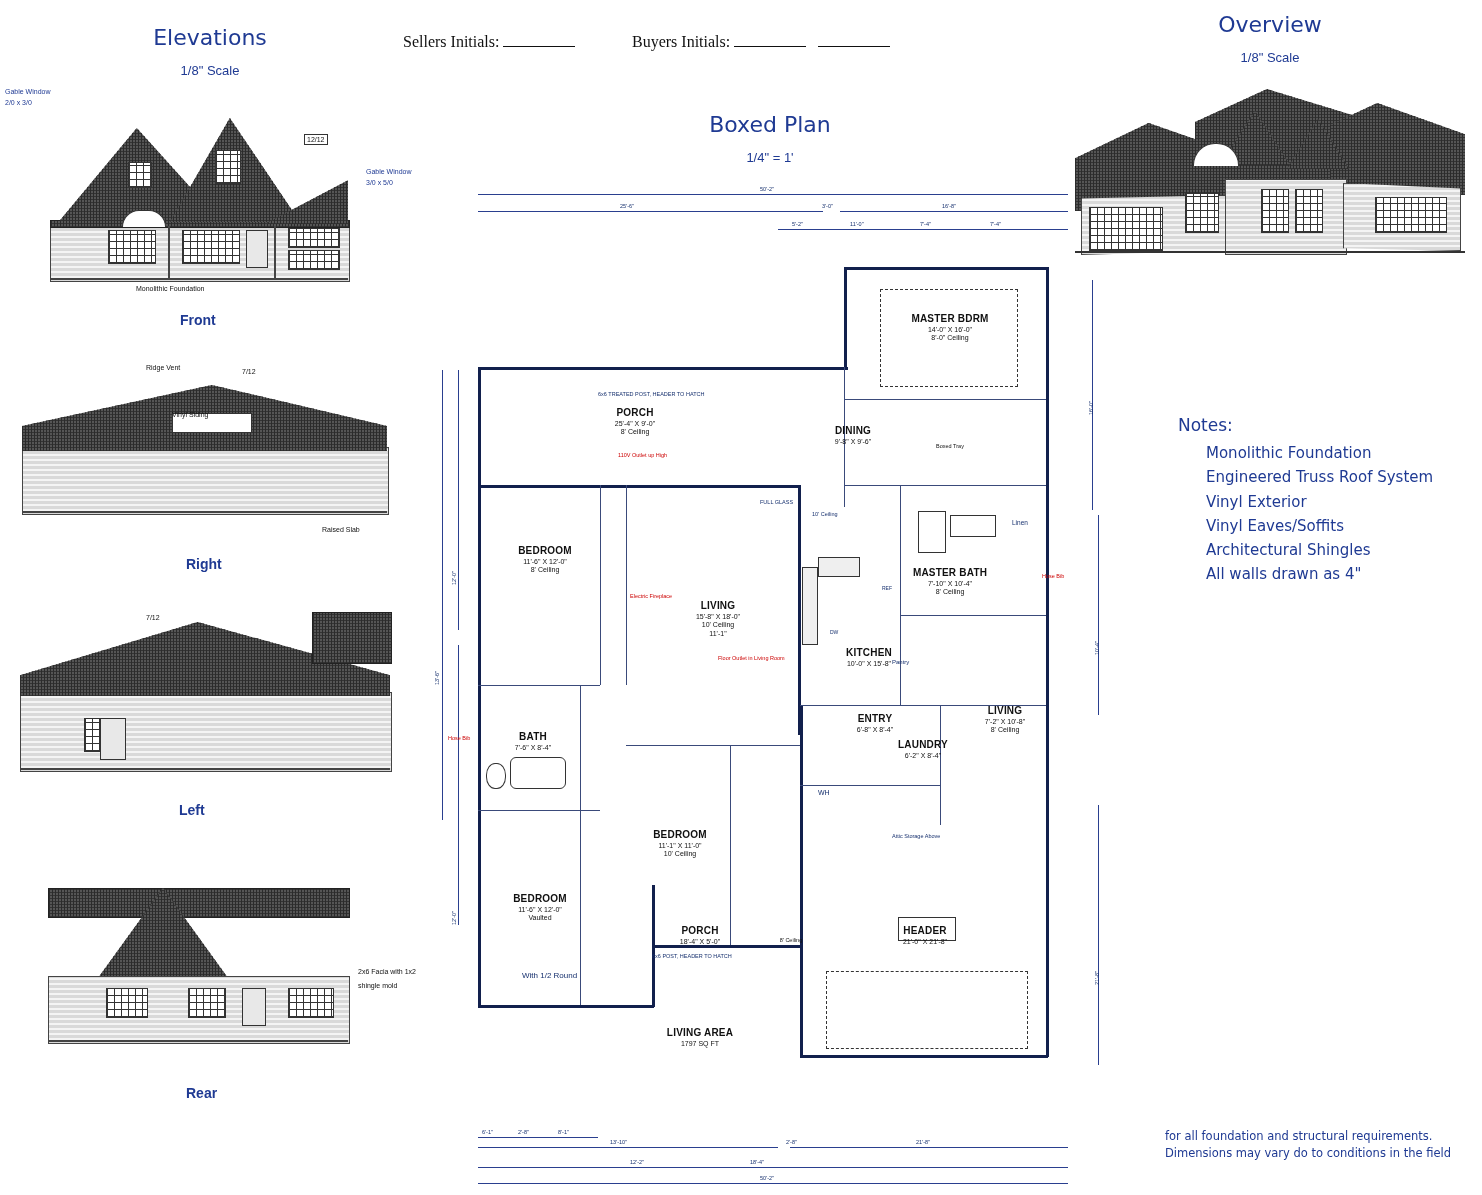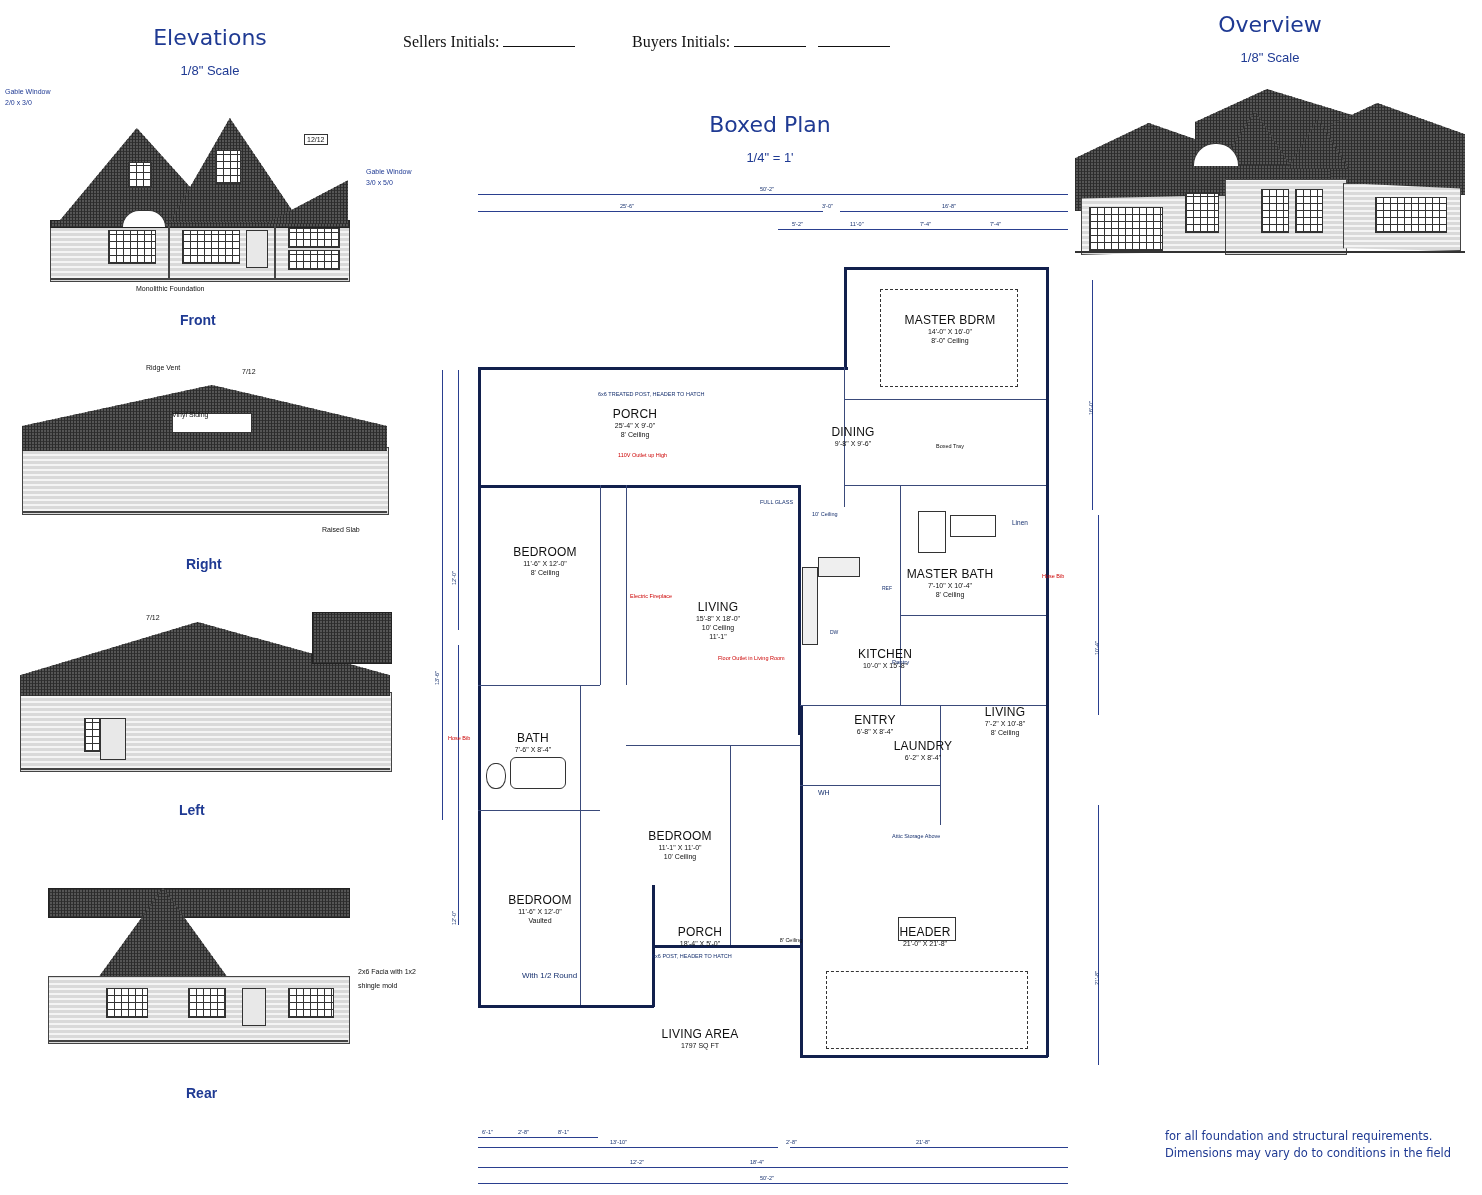--- a/index.html
+++ b/index.html
@@ -47,21 +47,21 @@
   
   .fp{position:absolute;left:430px;top:185px;width:680px;height:1010px;}
   .wallv{position:absolute;background:#12204d;width:3px;}
   .wallh{position:absolute;background:#12204d;height:3px;}
   .thin-v{position:absolute;background:#3a4a7a;width:1px;}
   .thin-h{position:absolute;background:#3a4a7a;height:1px;}
   .dimline{position:absolute;background:#2a3f8f;height:1px;}
   .dimline-v{position:absolute;background:#2a3f8f;width:1px;}
   .dimtxt{position:absolute;font-size:5.5px;color:#16306e;white-space:nowrap;}
   .rmlabel{position:absolute;text-align:center;font-size:7px;color:#101010;line-height:1.25;white-space:nowrap;}
-  .rmlabel b{font-size:12px;font-weight:normal;letter-spacing:.2px;}
+  .rmlabel b{font-size:10px;font-weight:bold;letter-spacing:.2px;}
   .rtxt{position:absolute;font-size:5.5px;color:#cc0000;white-space:nowrap;}
   .dashed{position:absolute;border:1px dashed #333;}
   .gray-fill{background:#efefef;}
   .notes{position:absolute;left:1178px;top:415px;}
   .notes h3{margin:0 0 6px 0;font-size:17px;color:#1f3a93;font-weight:normal;font-family:"DejaVu Sans",sans-serif;}
   .notes ul{margin:0;padding:0 0 0 28px;list-style:none;}
   .notes li{font-size:15px;color:#1f3a93;line-height:1.62;font-family:"DejaVu Sans",sans-serif;}
   .disclaimer{position:absolute;left:1165px;top:1128px;width:310px;font-size:11.5px;color:#1f3a93;line-height:1.45;font-family:"DejaVu Sans",sans-serif;}
 
   
@@ -179,20 +179,31 @@
 
     <div class="abs" style="left:118px;top:68px;width:44px;height:22px;border:1px solid #333;border-bottom:none;border-radius:22px 22px 0 0;background:#fff;"></div>
     <div class="abs win" style="left:110px;top:118px;width:32px;height:38px;"></div>
     <div class="abs win" style="left:186px;top:114px;width:26px;height:42px;"></div>
     <div class="abs win" style="left:220px;top:114px;width:26px;height:42px;"></div>
     <div class="abs win" style="left:300px;top:122px;width:70px;height:34px;"></div>
 
     <div class="abs" style="left:0;top:176px;width:390px;height:2px;background:#333;"></div>
   </div>
 
+  <div class="notes">
+    <h3>Notes:</h3>
+    <ul>
+      <li>Monolithic Foundation</li>
+      <li>Engineered Truss Roof System</li>
+      <li>Vinyl Exterior</li>
+      <li>Vinyl Eaves/Soffits</li>
+      <li>Architectural Shingles</li>
+      <li>All walls drawn as 4"</li>
+    </ul>
+  </div>
 
   <div class="disclaimer">
     <div>for all foundation and structural requirements.</div>
     <div>Dimensions may vary do to conditions in the field</div>
   </div>
 
   <div class="fp">
 
     <div class="dimline" style="left:48px;top:9px;width:590px;"></div>
     <div class="dimtxt" style="left:330px;top:1px;">50'-2"</div>
@@ -281,21 +292,21 @@
       <span>8' Ceiling</span>
     </div>
 
     <div class="rmlabel" style="left:238px;top:415px;width:100px;">
       <b>LIVING</b><br>
       <span>15'-8" X 18'-0"</span><br>
       <span>10' Ceiling</span><br>
       <span>11'-1"</span>
     </div>
 
-    <div class="rmlabel" style="left:400px;top:462px;width:110px;">
+    <div class="rmlabel" style="left:384px;top:462px;width:110px;">
       <b>KITCHEN</b><br>
       <span>10'-0" X 15'-8"</span>
     </div>
 
     <div class="rmlabel" style="left:460px;top:382px;width:120px;">
       <b>MASTER BATH</b><br>
       <span>7'-10" X 10'-4"</span><br>
       <span>8' Ceiling</span>
     </div>
 

